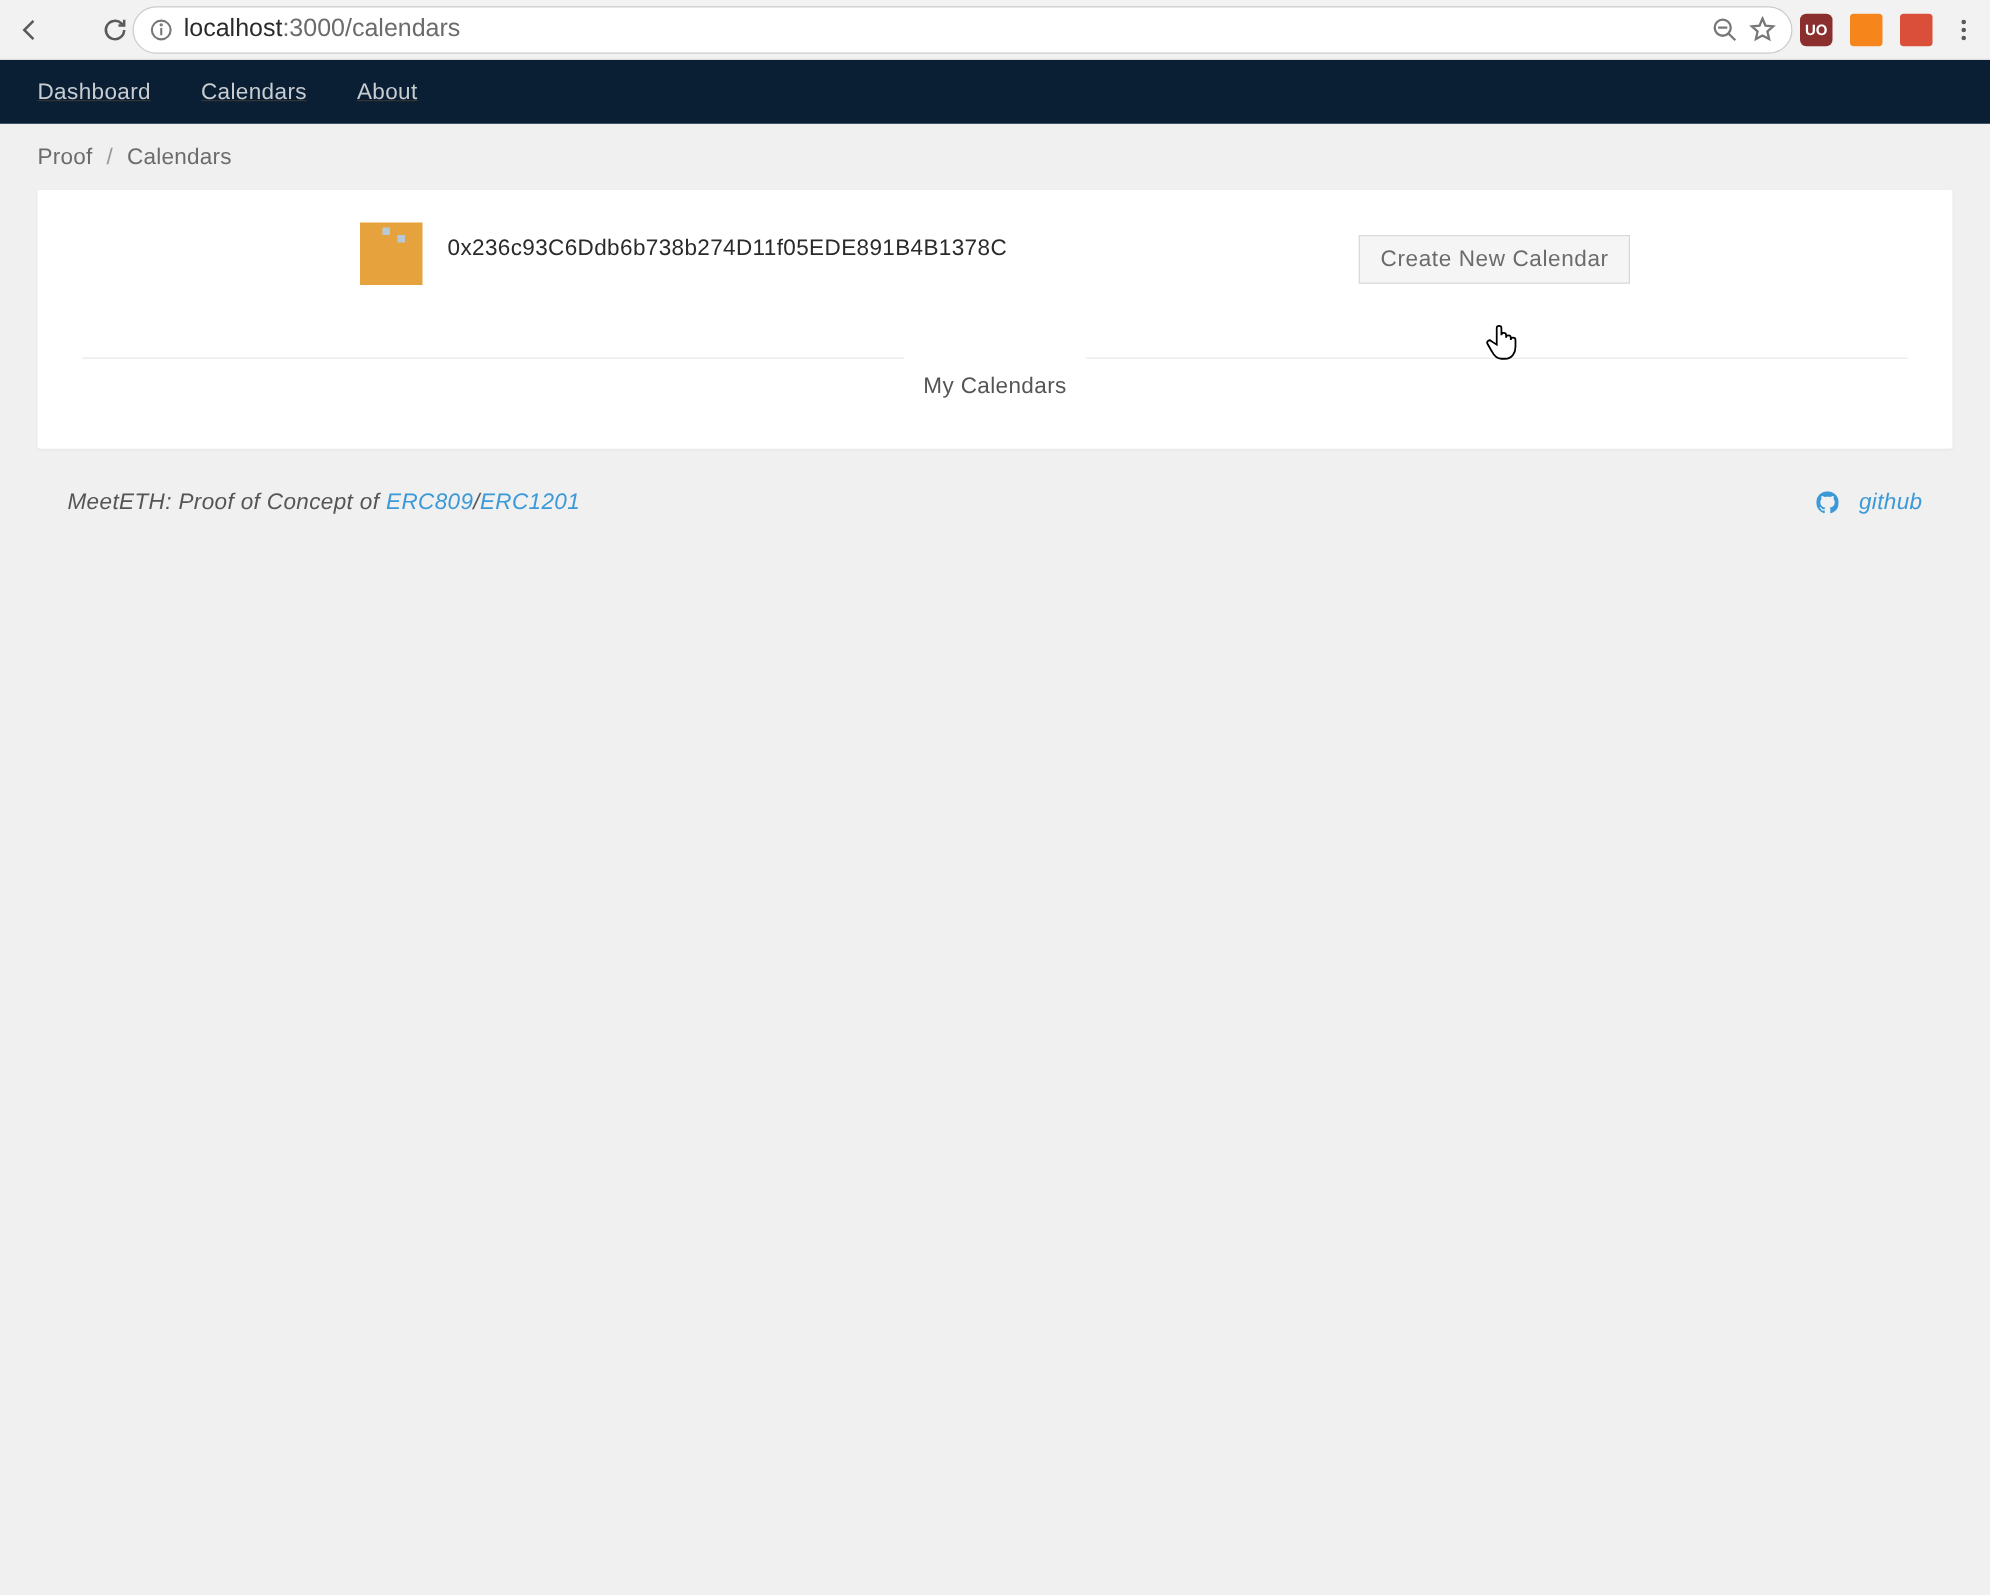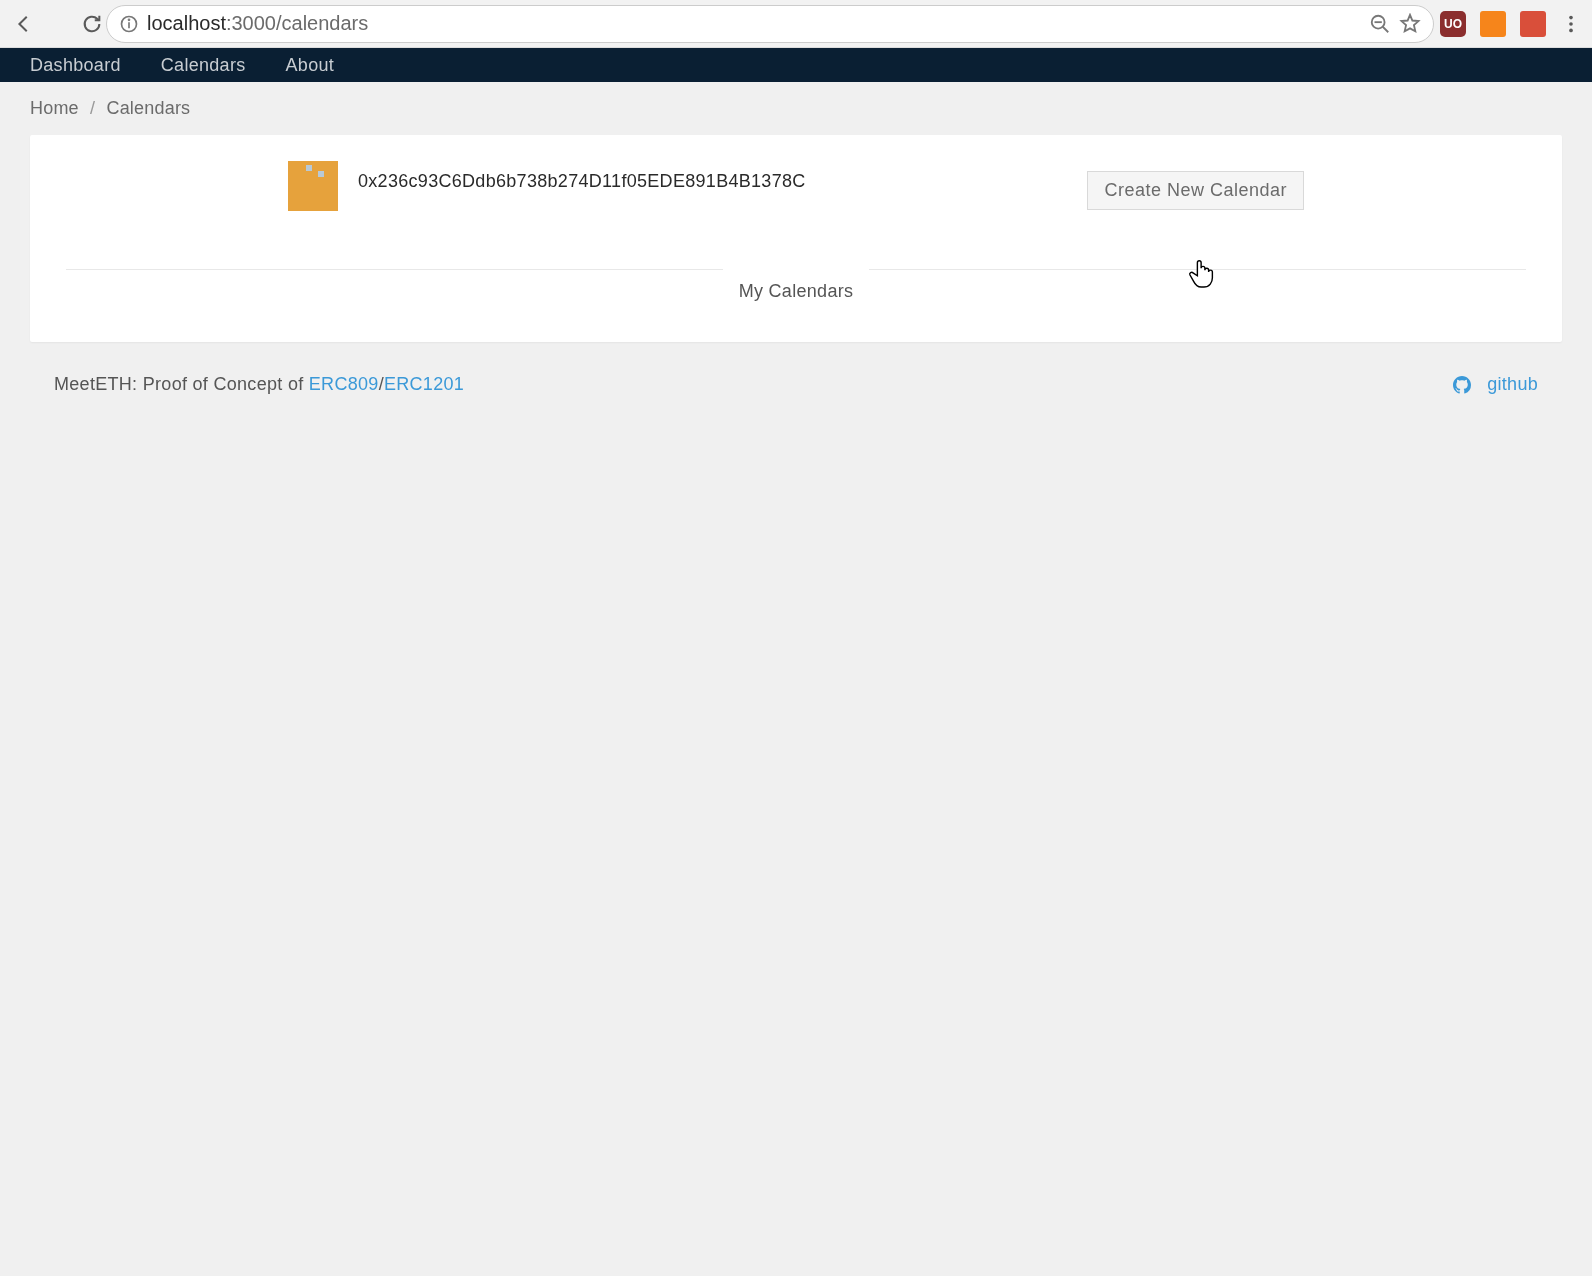--- a/index.html
+++ b/index.html
@@ -49,25 +49,26 @@
   .ext-icon {
     width: 26px; height: 26px; border-radius: 3px;
   }
   .ext-ublock { background: #8b2e2e; border-radius: 5px; }
   .ext-meta { background: #f6851b; }
   .ext-other { background: #d94f3a; }
   .dots-icon { color: #5a5a5a; }
 
   
   .nav {
-    height: 34px;
+    height: 51px;
     background: #0a1f33;
     display: flex;
     align-items: stretch;
     padding: 0 30px;
+    text-decoration: underline;
   }
   .nav-item {
     display: flex; align-items: center;
     padding: 0 28px 0 0;
     margin-right: 12px;
     color: #c8cdd2;
     font-size: 18px;
     letter-spacing: 0.3px;
     cursor: pointer;
   }
@@ -148,20 +149,21 @@
   .footer {
     margin: 16px 30px 0;
     background: #f0f0f0;
     padding: 16px 24px;
     display: flex;
     align-items: center;
     justify-content: space-between;
     font-size: 18px;
     color: #555;
     letter-spacing: 0.3px;
+    font-style: italic;
   }
   .footer a { color: #3b99d8; text-decoration: none; cursor: pointer; }
   .footer-right { display: flex; align-items: center; gap: 16px; color: #3b99d8; }
   .gh-icon { width: 18px; height: 18px; }
 
   
   .cursor {
     position: absolute;
     left: 1188px; top: 255px;
     width: 30px; height: 34px;
@@ -214,21 +216,21 @@
   </div>
 </div>
 
 <div class="nav">
   <div class="nav-item">Dashboard</div>
   <div class="nav-item">Calendars</div>
   <div class="nav-item">About</div>
 </div>
 
 <div class="breadcrumb">
-  <span>Home</span>
+  <span>Proof</span>
   <span class="sep">/</span>
   <span>Calendars</span>
 </div>
 
 <div class="content-wrap">
   <div class="profile-row">
     <div class="avatar"></div>
     <div class="profile-text">
       <div class="addr-line">0x236c93C6Ddb6b738b274D11f05EDE891B4B1378C</div>
     </div>

